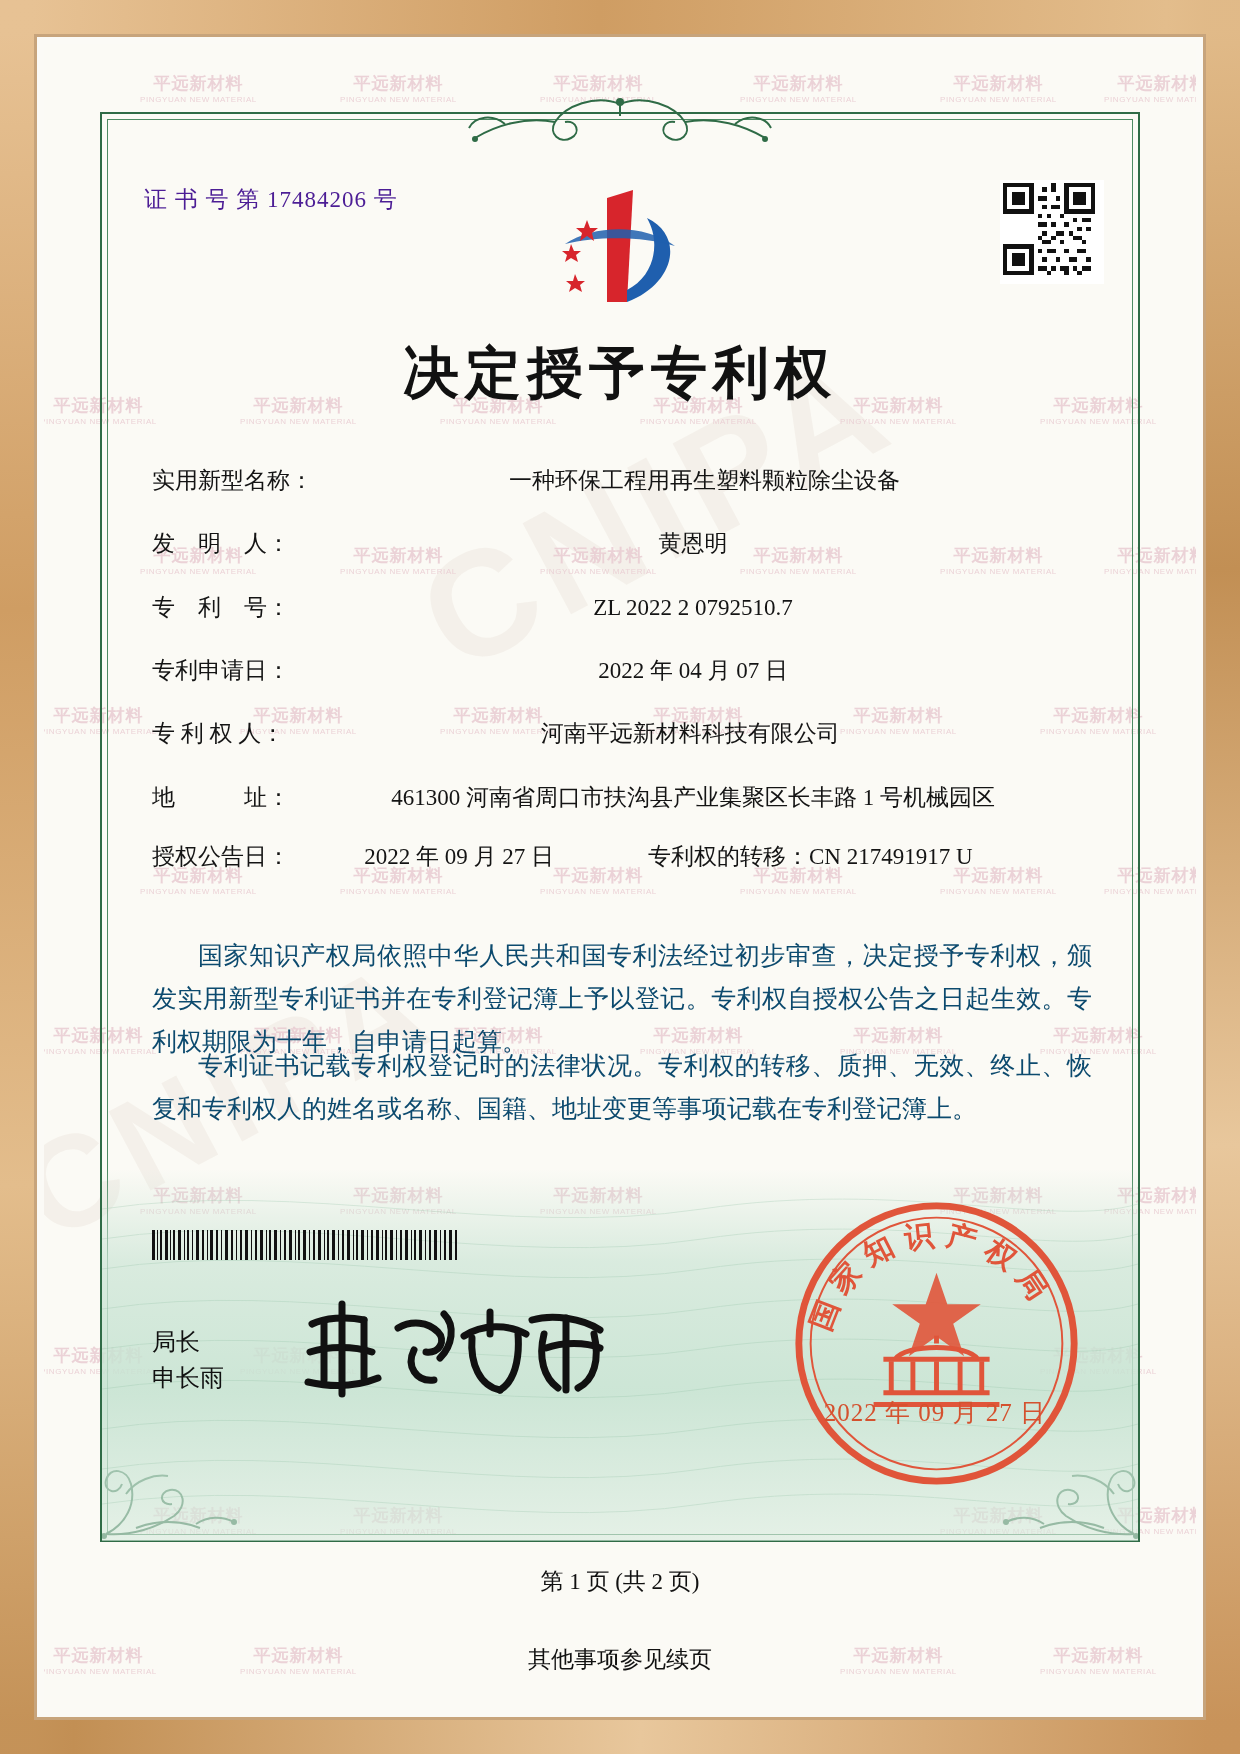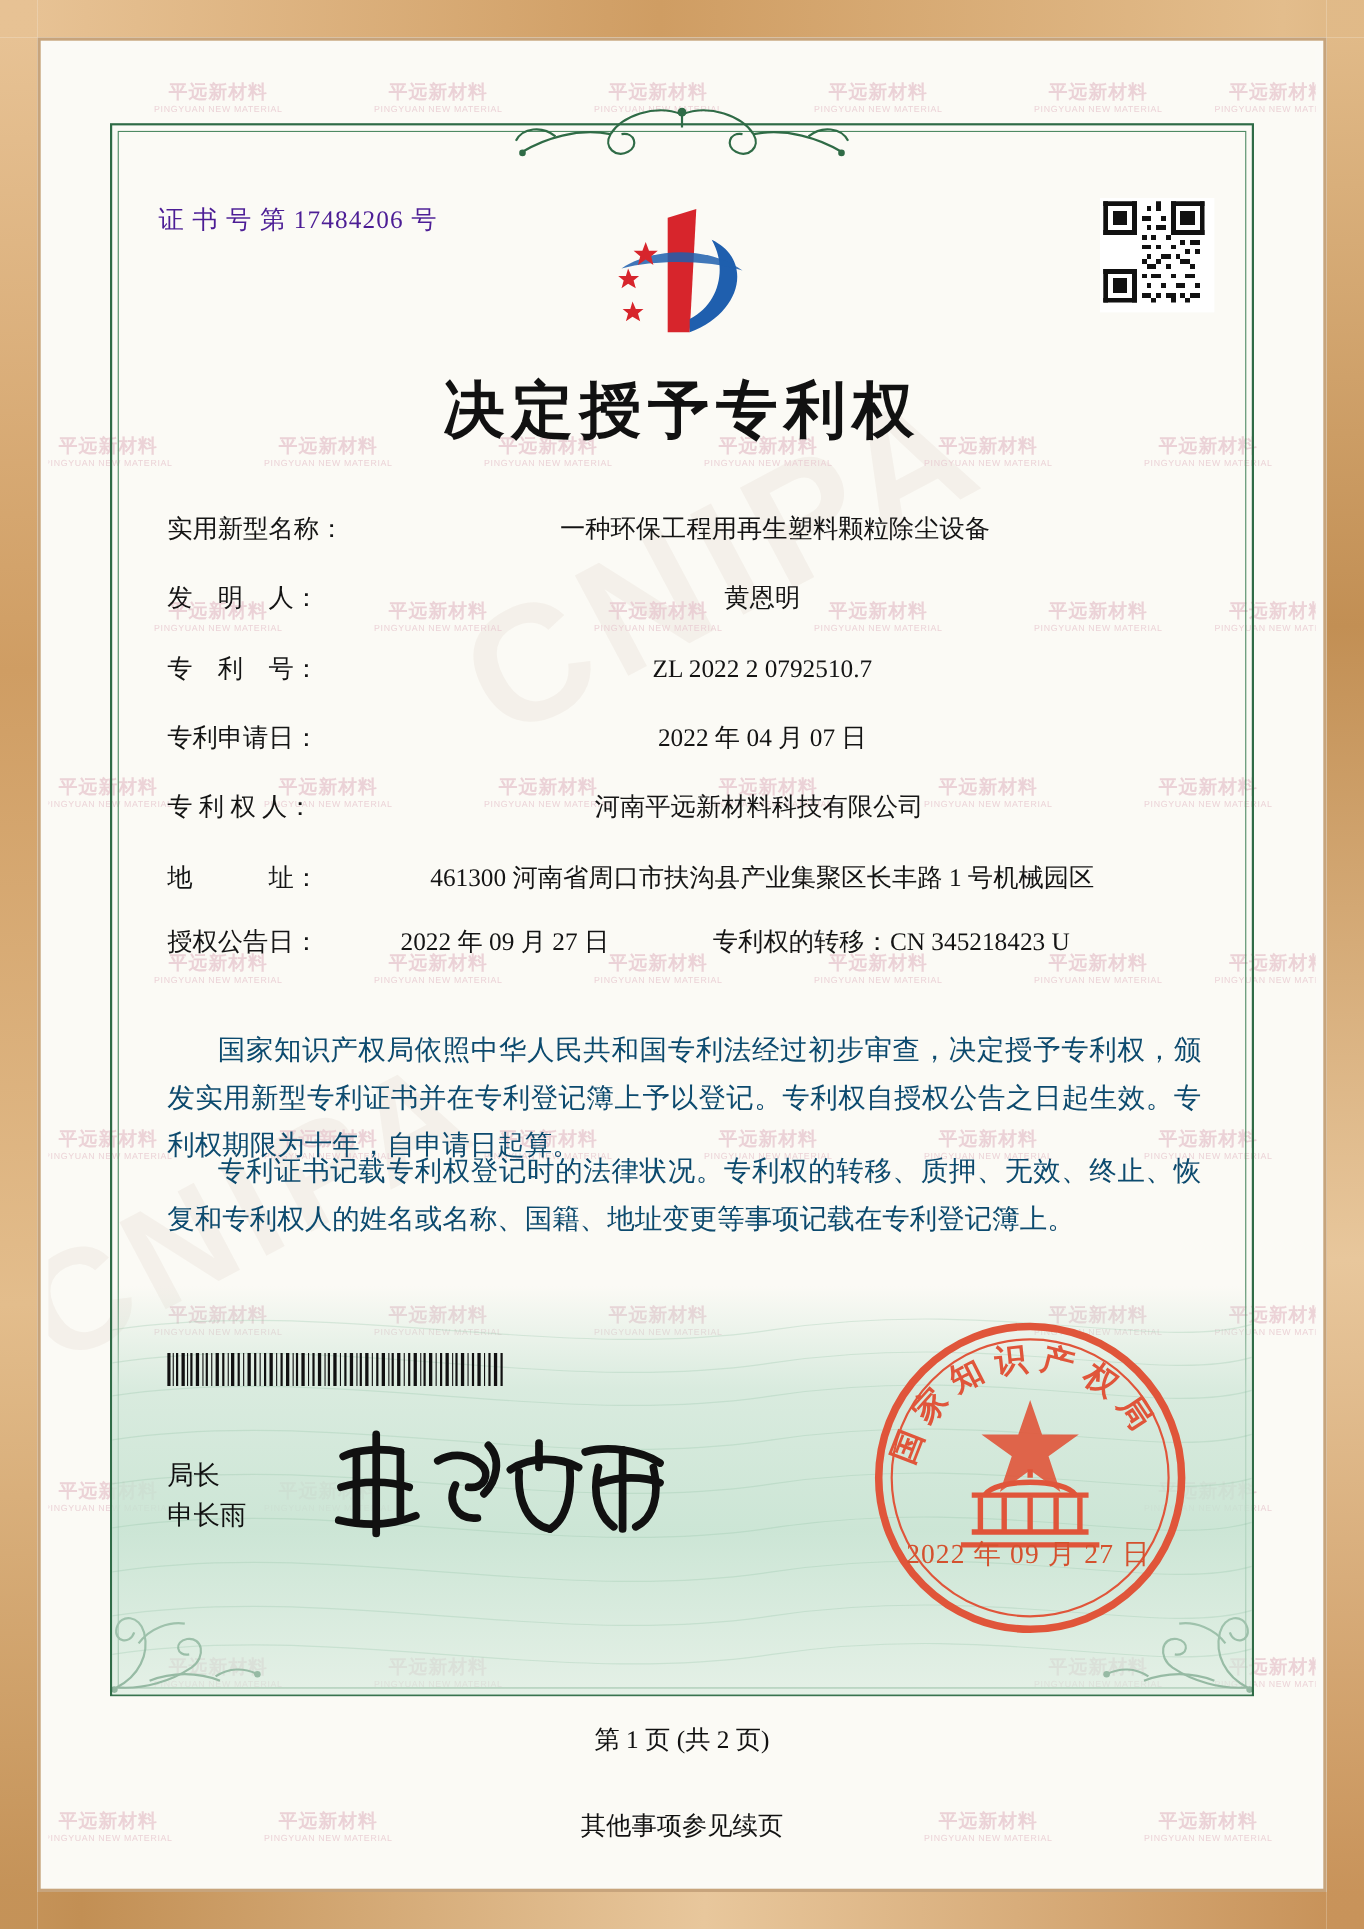--- a/index.html
+++ b/index.html
@@ -466,21 +466,21 @@
           <span class="fv">河南平远新材料科技有限公司</span>
         </div>
         <div class="field-row" style="margin-bottom:26px;">
           <span class="fl">地　　　址：</span>
           <span class="fv">461300 河南省周口市扶沟县产业集聚区长丰路 1 号机械园区</span>
         </div>
         <div class="field-row two" style="margin-bottom:0;">
           <span class="fl">授权公告日：</span>
           <span class="fv">2022 年 09 月 27 日</span>
           <span class="pub-no-label">专利权的转移：</span>
-          <span>CN 345218423 U</span>
+          <span>CN 217491917 U</span>
         </div>
       </div>
 
       <div class="para p1 indent">国家知识产权局依照中华人民共和国专利法经过初步审查，决定授予专利权，颁发实用新型专利证书并在专利登记簿上予以登记。专利权自授权公告之日起生效。专利权期限为十年，自申请日起算。</div>
       <div class="para p2 indent">专利证书记载专利权登记时的法律状况。专利权的转移、质押、无效、终止、恢复和专利权人的姓名或名称、国籍、地址变更等事项记载在专利登记簿上。</div>
 
       <svg class="barcode" viewBox="0 0 310 30" preserveAspectRatio="none">
         <g fill="#111">
           <rect x="0" y="0" width="3" height="30"></rect>
             <rect x="5" y="0" width="1" height="30"></rect>

